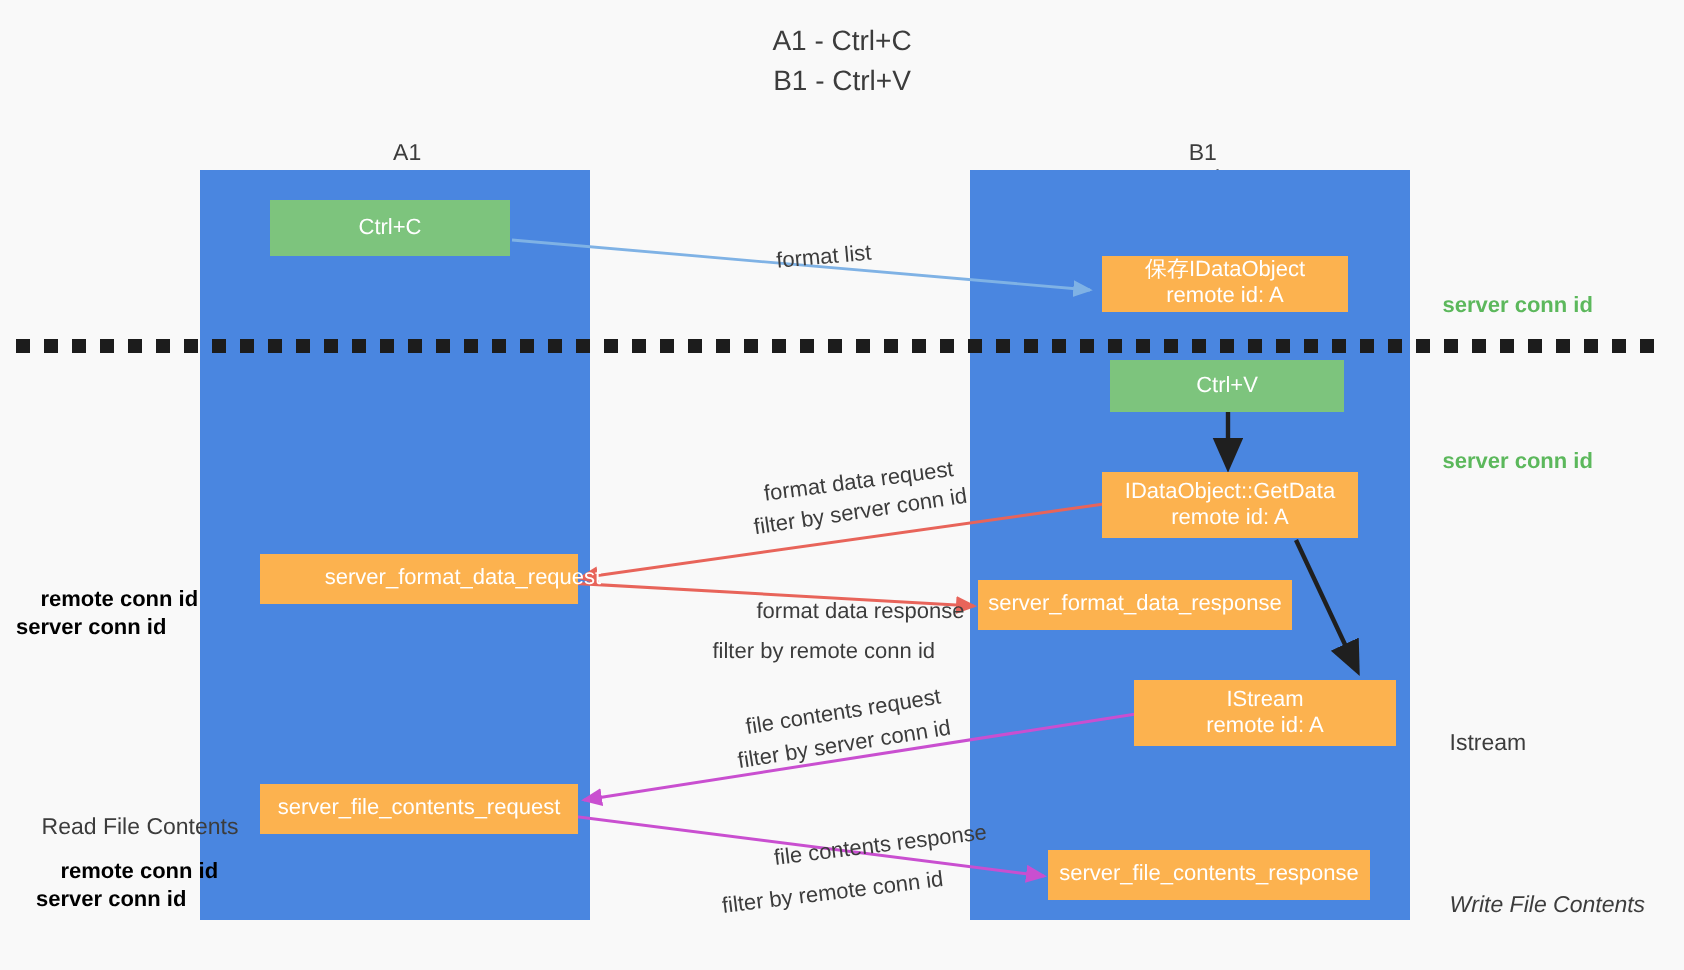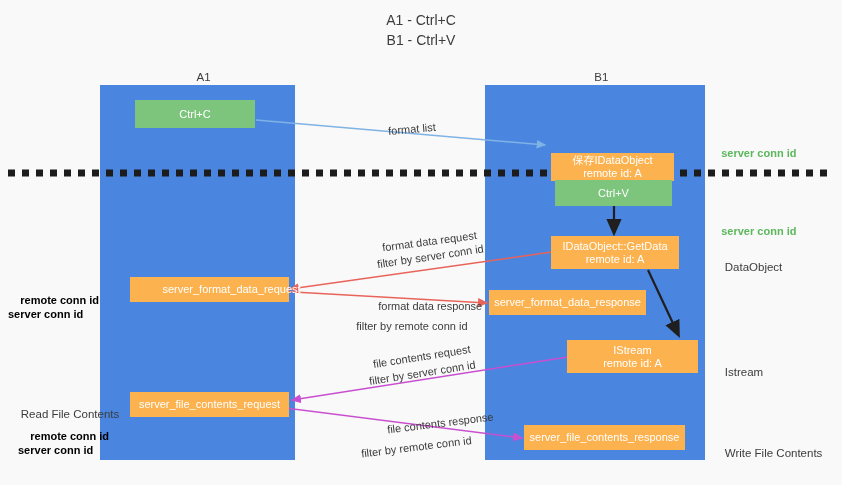--- a/index.html
+++ b/index.html
@@ -140,21 +140,21 @@
   <div class="box green" style="left:135px; top:100px; width:120px; height:28px;">
     <span>Ctrl+C</span>
   </div>
   <div class="box orange" style="left:130px; top:277px; width:159px; height:25px;padding-left:44px;">
     <span>server_format_data_request</span>
   </div>
   <div class="box orange" style="left:130px; top:392px; width:159px; height:25px;">
     <span>server_file_contents_request</span>
   </div>
 
-  <div class="box orange" style="left:551px; top:128px; width:123px; height:28px;margin-top:25px;">
+  <div class="box orange" style="left:551px; top:128px; width:123px; height:28px;">
     <span>保存IDataObject</span>
     <span>remote id: A</span>
   </div>
   <div class="box green" style="left:555px; top:180px; width:117px; height:26px;">
     <span>Ctrl+V</span>
   </div>
   <div class="box orange" style="left:551px; top:236px; width:128px; height:33px;text-align:right;">
     <span>IDataObject::GetData</span>
     <span>remote id: A</span>
   </div>
@@ -200,27 +200,24 @@
   <div class="lbl rot-f" style="left:349px; top:434px;">
     <span>filter by </span><span class="purple-t">remote conn id</span>
   </div>
 
   <div class="conn-stack" style="left:709px; top:132px; color:#5cb85c;">
     <span>server conn id</span>
   </div>
   <div class="conn-stack" style="left:709px; top:210px; color:#5cb85c;">
     <span>server conn id</span>
   </div>
-  <div class="side-lbl" style="left:712px; top:245px;">
-    <span>DataObject</span>
-  </div>
   <div class="side-lbl" style="left:712px; top:350px;">
     <span>Istream</span>
   </div>
-  <div class="side-lbl" style="left:712px; top:431px;">
+  <div class="side-lbl" style="left:712px; top:431px;font-style:italic;">
     <span>Write File Contents</span>
   </div>
 
   <div class="conn-stack" style="left:8px; top:279px;">
     <span class="purple-t">remote conn id</span><br><span class="green-t">server conn id</span>
   </div>
   <div class="side-lbl" style="left:8px; top:392px;">
     <span>Read File Contents</span>
   </div>
   <div class="conn-stack" style="left:18px; top:415px;">

